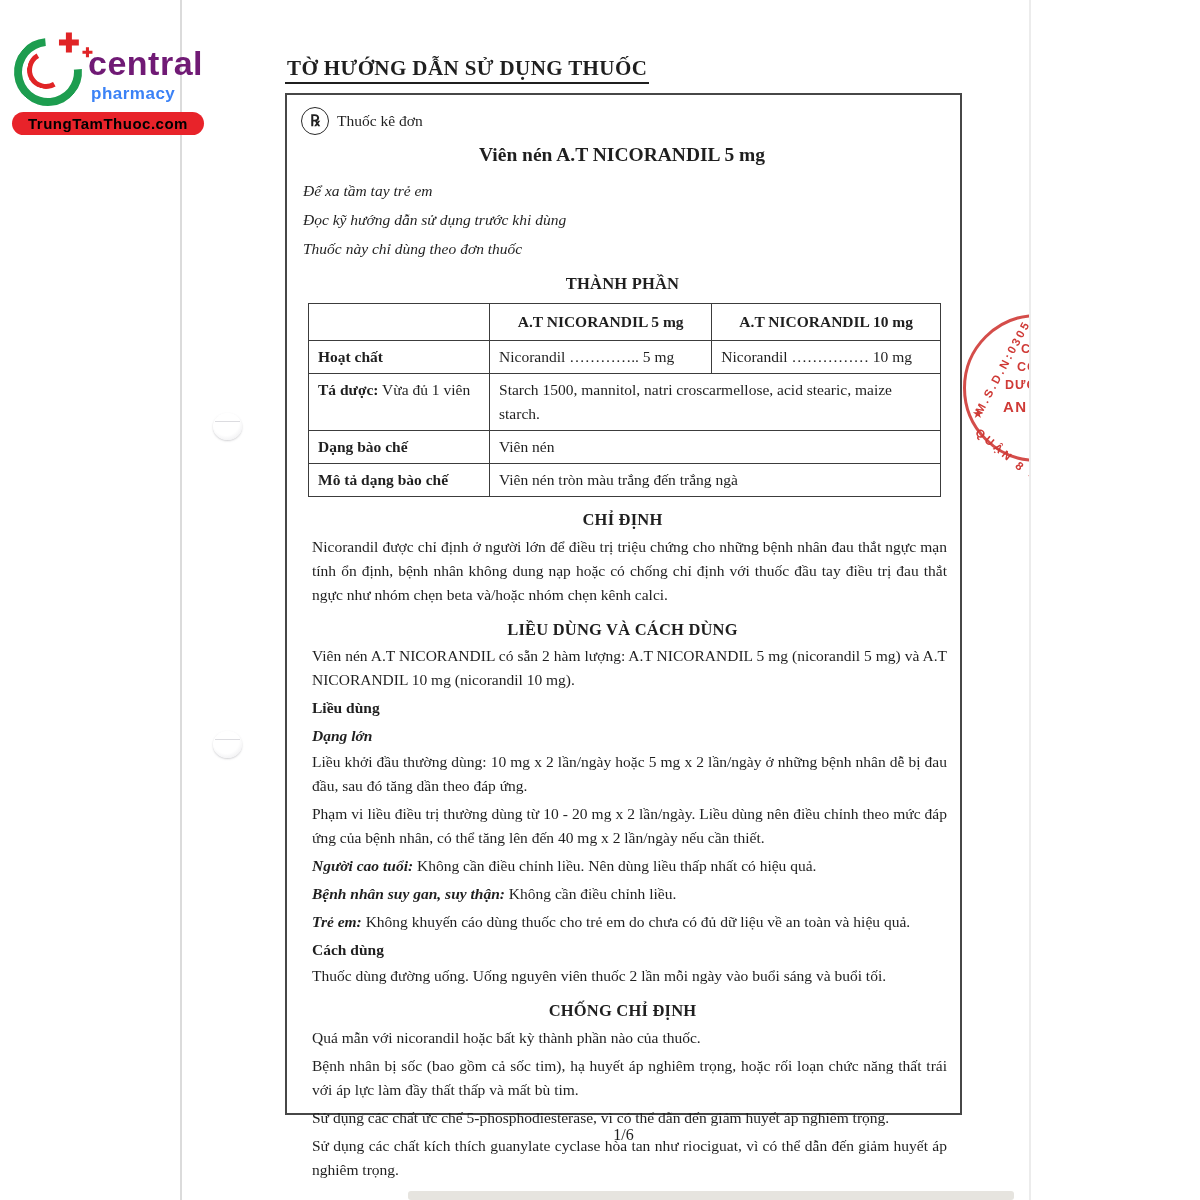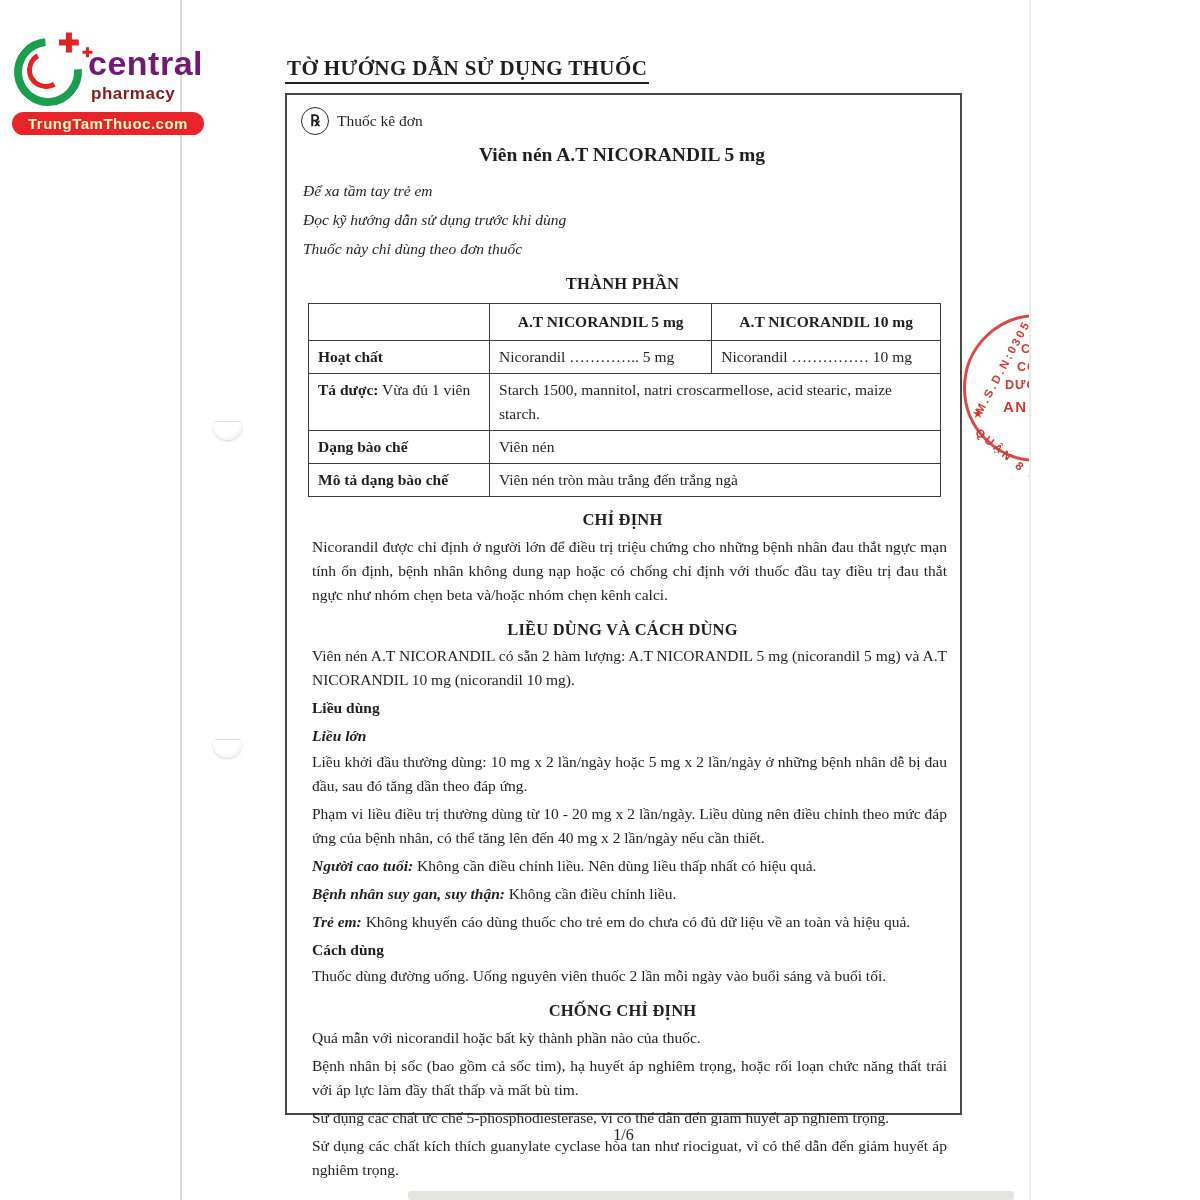--- a/index.html
+++ b/index.html
@@ -12,22 +12,22 @@
   .page-edge-right{position:absolute;left:1029px;top:0;width:2px;height:1200px;background:#ececec;}
   .bottom-shadow-bar{position:absolute;left:408px;top:1191px;width:606px;height:9px;background:#e6e4df;border-radius:3px;}
 
   
   .logo{position:absolute;left:10px;top:28px;width:230px;height:115px;}
   .logo-ring{position:absolute;left:4px;top:10px;width:52px;height:52px;border:8px solid #1d9d4f;border-radius:50%;border-top-color:transparent;transform:rotate(40deg);}
   .logo-ring-inner{position:absolute;left:17px;top:23px;width:28px;height:28px;border:5px solid #e02426;border-radius:50%;border-top-color:transparent;border-right-color:transparent;transform:rotate(15deg);}
   .logo-plus{position:absolute;left:48px;top:2px;color:#e02426;font-family:"Liberation Sans",sans-serif;font-weight:bold;font-size:26px;line-height:1;}
   .logo-plus-small{position:absolute;left:72px;top:18px;color:#e02426;font-family:"Liberation Sans",sans-serif;font-weight:bold;font-size:13px;line-height:1;}
   .logo-word{position:absolute;left:78px;top:18px;color:#701a75;font-family:"Liberation Sans",sans-serif;font-weight:bold;font-size:34px;line-height:1;letter-spacing:.5px;}
-  .logo-sub{position:absolute;left:81px;top:56px;color:#7f1d1d;font-family:"Liberation Sans",sans-serif;font-weight:bold;font-size:17px;letter-spacing:.5px;}
-  .logo-banner{position:absolute;left:2px;top:84px;background:#e8232a;color:#fef9c3;border-radius:14px;
+  .logo-sub{position:absolute;left:81px;top:56px;color:#3b82f6;font-family:"Liberation Sans",sans-serif;font-weight:bold;font-size:17px;letter-spacing:.5px;}
+  .logo-banner{position:absolute;left:2px;top:84px;background:#e8232a;color:#000000;border-radius:14px;
     font-family:"Liberation Sans",sans-serif;font-weight:bold;font-size:15px;padding:3px 16px;letter-spacing:.5px;}
 
   
   .pill{position:absolute;width:29px;height:27px;border-radius:50%;background:radial-gradient(circle at 45% 35%, #ffffff 55%, #f0f0f2 80%, #e2e2e6 100%);box-shadow:0 1px 2px rgba(120,120,130,.35);}
   .pill:after{content:"";position:absolute;left:2px;right:2px;top:8px;height:1px;background:#dcdce0;}
   .pill-1{left:213px;top:413px;}
   .pill-2{left:213px;top:731px;}
 
   
   .doc-title-wrap{position:absolute;left:285px;top:56px;width:677px;text-align:left;}
@@ -145,21 +145,21 @@
     </tr>
   </tbody>
     </table>
 
   <div class="section-heading">CHỈ ĐỊNH</div>
   <p class="para">Nicorandil được chỉ định ở người lớn để điều trị triệu chứng cho những bệnh nhân đau thắt ngực mạn tính ổn định, bệnh nhân không dung nạp hoặc có chống chỉ định với thuốc đầu tay điều trị đau thắt ngực như nhóm chẹn beta và/hoặc nhóm chẹn kênh calci.</p>
 
   <div class="section-heading">LIỀU DÙNG VÀ CÁCH DÙNG</div>
   <p class="para">Viên nén A.T NICORANDIL có sẵn 2 hàm lượng: A.T NICORANDIL 5 mg (nicorandil 5 mg) và A.T NICORANDIL 10 mg (nicorandil 10 mg).</p>
   <div class="sub-heading">Liều dùng</div>
-  <div class="sub-heading-italic">Liều lớn</div>
+  <div class="sub-heading-italic">Dạng lớn</div>
   <p class="para">Liều khởi đầu thường dùng: 10 mg x 2 lần/ngày hoặc 5 mg x 2 lần/ngày ở những bệnh nhân dễ bị đau đầu, sau đó tăng dần theo đáp ứng.</p>
   <p class="para">Phạm vi liều điều trị thường dùng từ 10 - 20 mg x 2 lần/ngày. Liều dùng nên điều chỉnh theo mức đáp ứng của bệnh nhân, có thể tăng lên đến 40 mg x 2 lần/ngày nếu cần thiết.</p>
   <p class="para"><span class="lead">Người cao tuổi:</span><span> Không cần điều chỉnh liều. Nên dùng liều thấp nhất có hiệu quả.</span></p>
   <p class="para"><span class="lead">Bệnh nhân suy gan, suy thận:</span><span> Không cần điều chỉnh liều.</span></p>
   <p class="para"><span class="lead">Trẻ em:</span><span> Không khuyến cáo dùng thuốc cho trẻ em do chưa có đủ dữ liệu về an toàn và hiệu quả.</span></p>
   <div class="sub-heading">Cách dùng</div>
   <p class="para">Thuốc dùng đường uống. Uống nguyên viên thuốc 2 lần mỗi ngày vào buổi sáng và buổi tối.</p>
 
   <div class="section-heading">CHỐNG CHỈ ĐỊNH</div>
   <p class="para">Quá mẫn với nicorandil hoặc bất kỳ thành phần nào của thuốc.</p>

